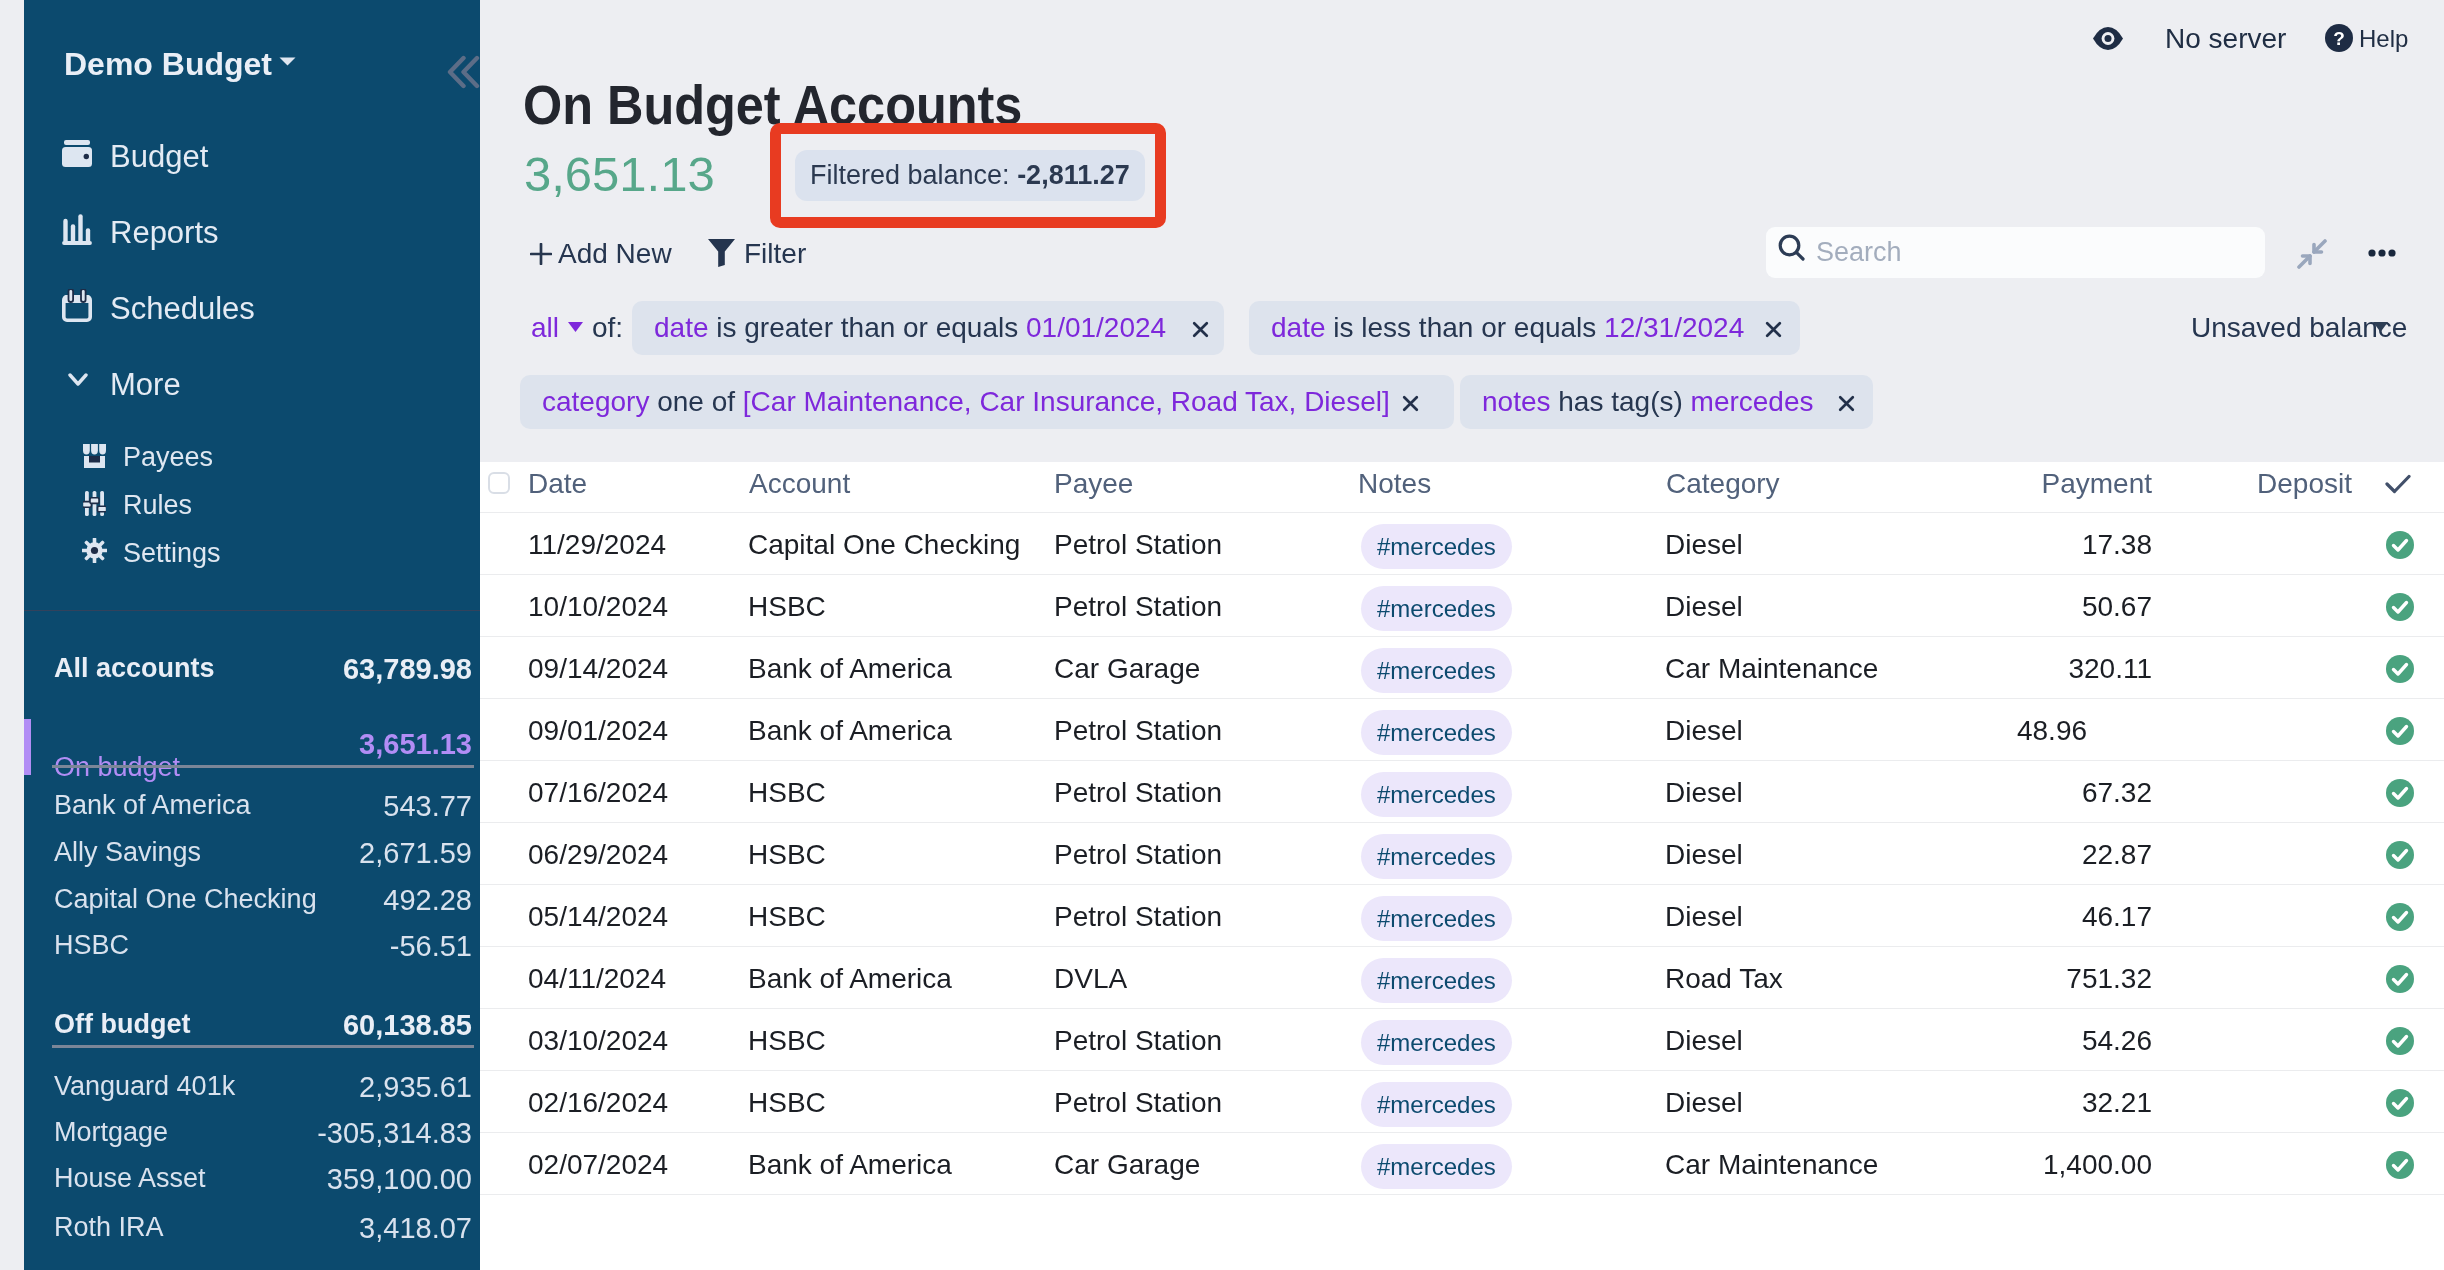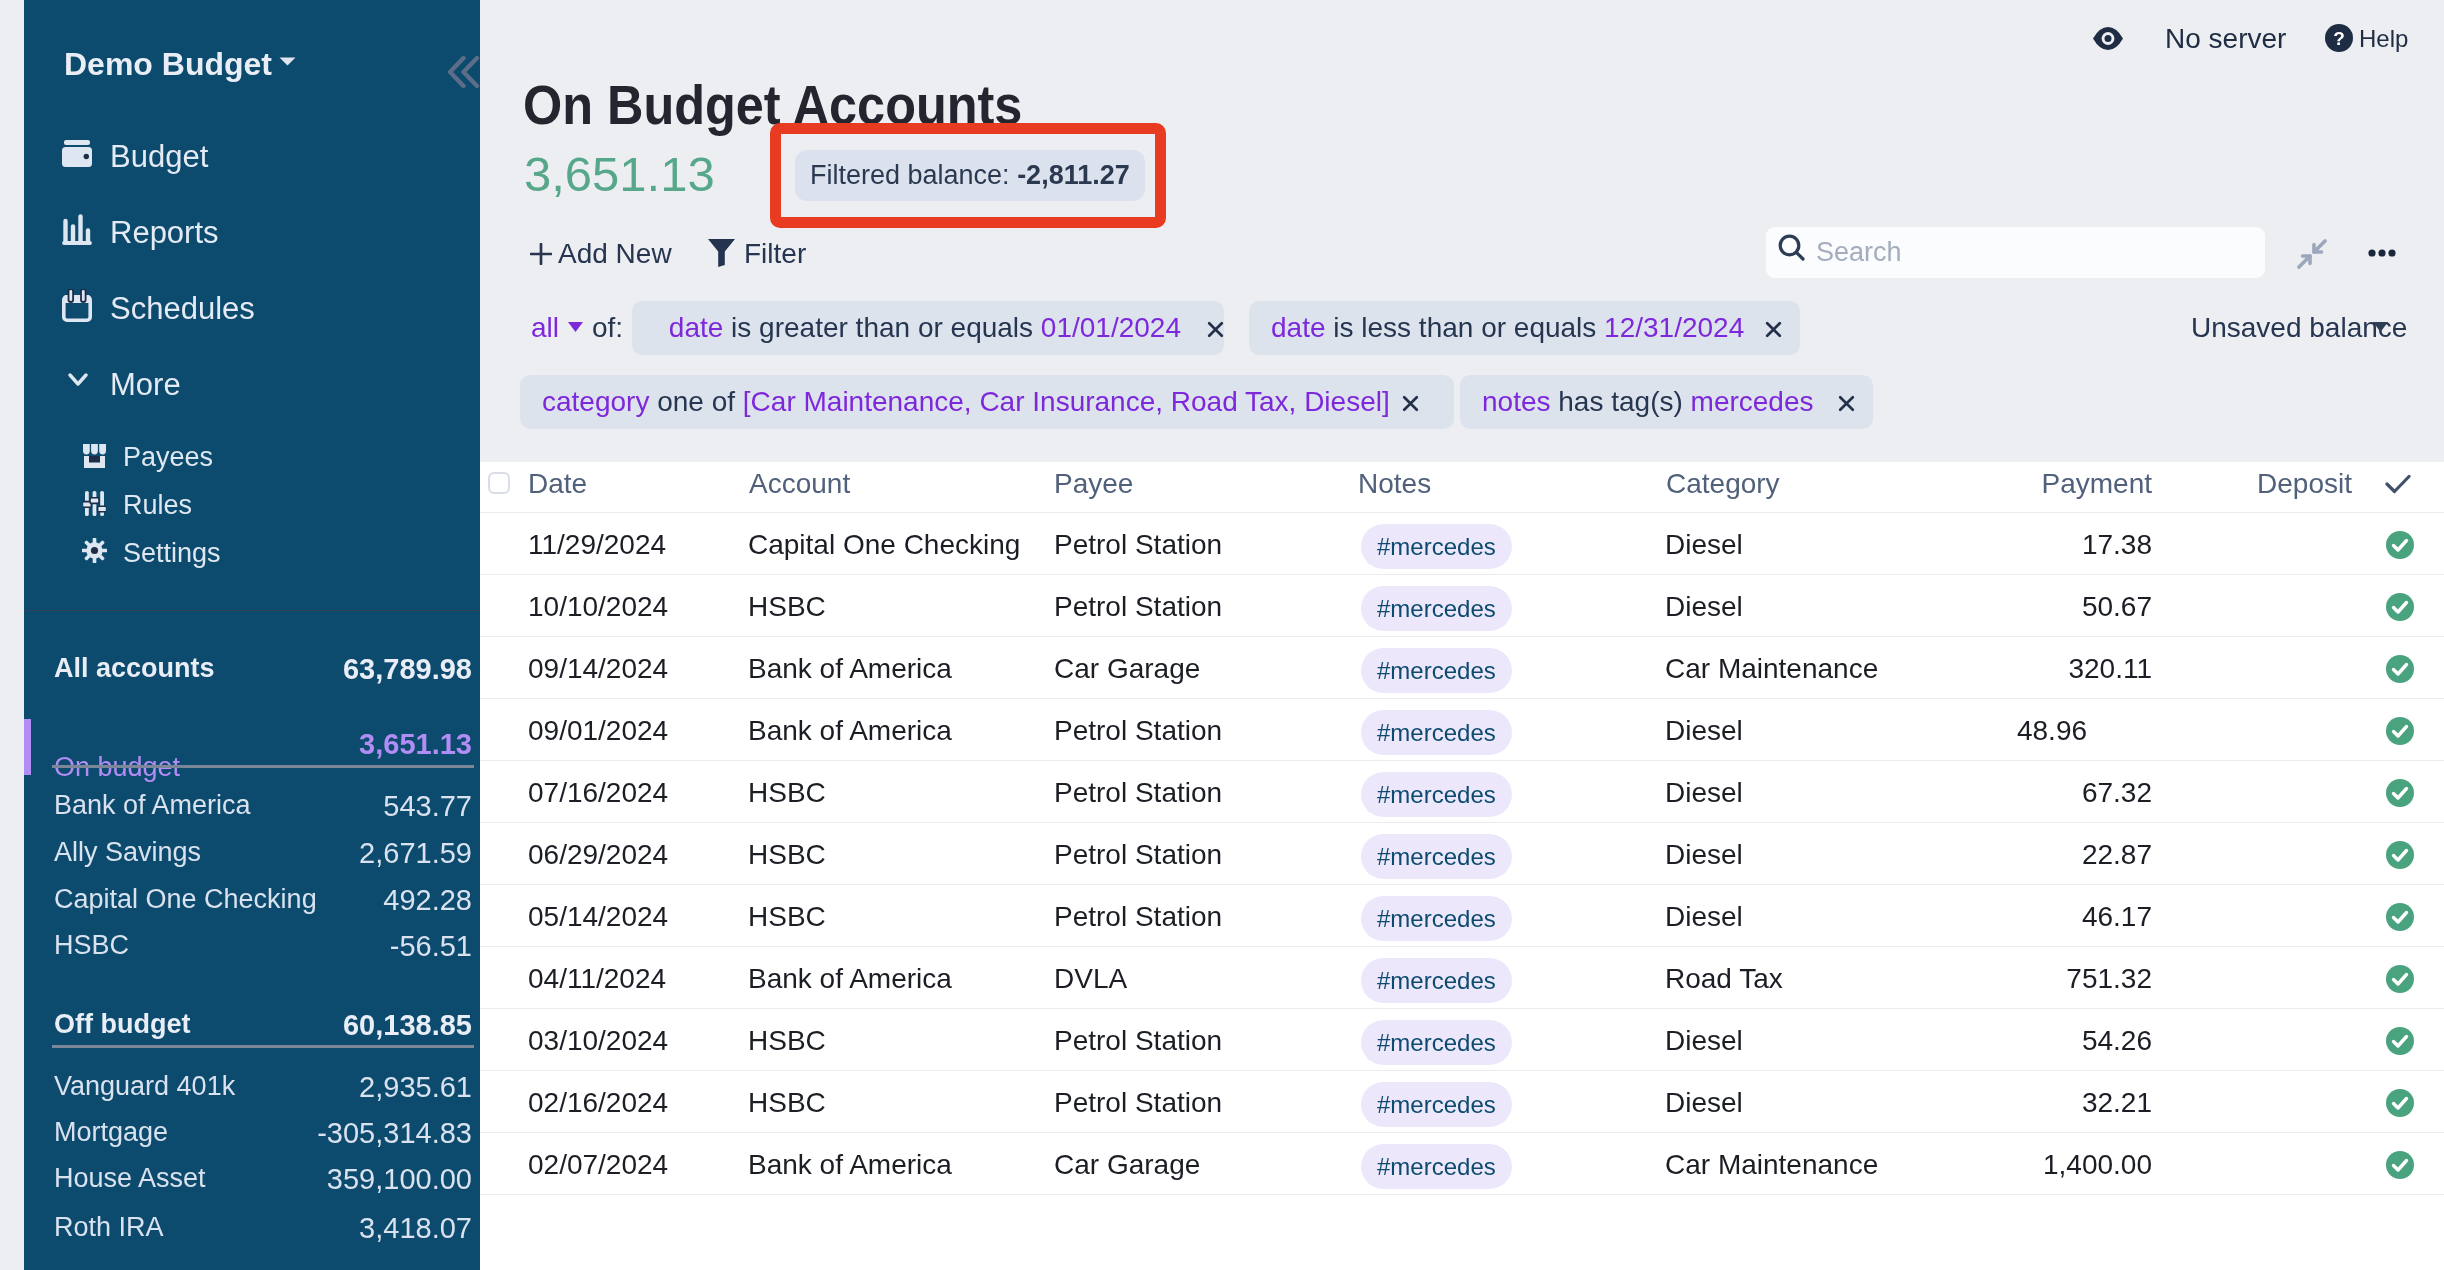--- a/index.html
+++ b/index.html
@@ -179,21 +179,21 @@
       <circle cx="4" cy="6" r="3.6" fill="#19273d"></circle>
       <circle cx="14" cy="6" r="3.6" fill="#19273d"></circle>
       <circle cx="24" cy="6" r="3.6" fill="#19273d"></circle>
     </svg>
 
   <div class="abs purple" style="left:51px;top:314px;font-size:28px;line-height:28px;">all</div>
   <svg class="abs" style="left:88px;top:322px;" width="15" height="10" viewBox="0 0 15 10">
       <path d="M0 0 L7.5 10 L15 0 Z" fill="#7e28db"></path>
     </svg>
   <div class="abs navy" style="left:112px;top:314px;font-size:28px;line-height:28px;">of:</div>
-  <div class="chip" style="left:152px;top:301px;width:592px;padding-left:22px;text-align:right;"><span class="purple">date</span> is greater than or equals <span class="purple">01/01/2024</span><span style="display:inline-block;width:26px;"></span><svg width="17" height="17" viewBox="0 0 17 17" style="vertical-align:-1px;">
+  <div class="chip" style="left:152px;top:301px;width:592px;padding-left:22px;"><span class="purple">date</span> is greater than or equals <span class="purple">01/01/2024</span><span style="display:inline-block;width:26px;"></span><svg width="17" height="17" viewBox="0 0 17 17" style="vertical-align:-1px;">
         <path d="M2.2 2.2 L14.8 14.8 M14.8 2.2 L2.2 14.8" stroke="#22304a" stroke-width="2.7" stroke-linecap="round" fill="none"></path>
       </svg></div>
   <div class="chip" style="left:769px;top:301px;width:551px;padding-left:22px;"><span class="purple">date</span> is less than or equals <span class="purple">12/31/2024</span><span style="display:inline-block;width:21px;"></span><svg width="17" height="17" viewBox="0 0 17 17" style="vertical-align:-1px;">
         <path d="M2.2 2.2 L14.8 14.8 M14.8 2.2 L2.2 14.8" stroke="#22304a" stroke-width="2.7" stroke-linecap="round" fill="none"></path>
       </svg></div>
   <div class="abs navy" style="left:1711px;top:314px;font-size:28px;line-height:28px;">Unsaved balance</div>
   <svg class="abs" style="left:1893px;top:322px;" width="15" height="10" viewBox="0 0 15 10">
       <path d="M0 0 L7.5 10 L15 0 Z" fill="#2e3e55"></path>
     </svg>
 

